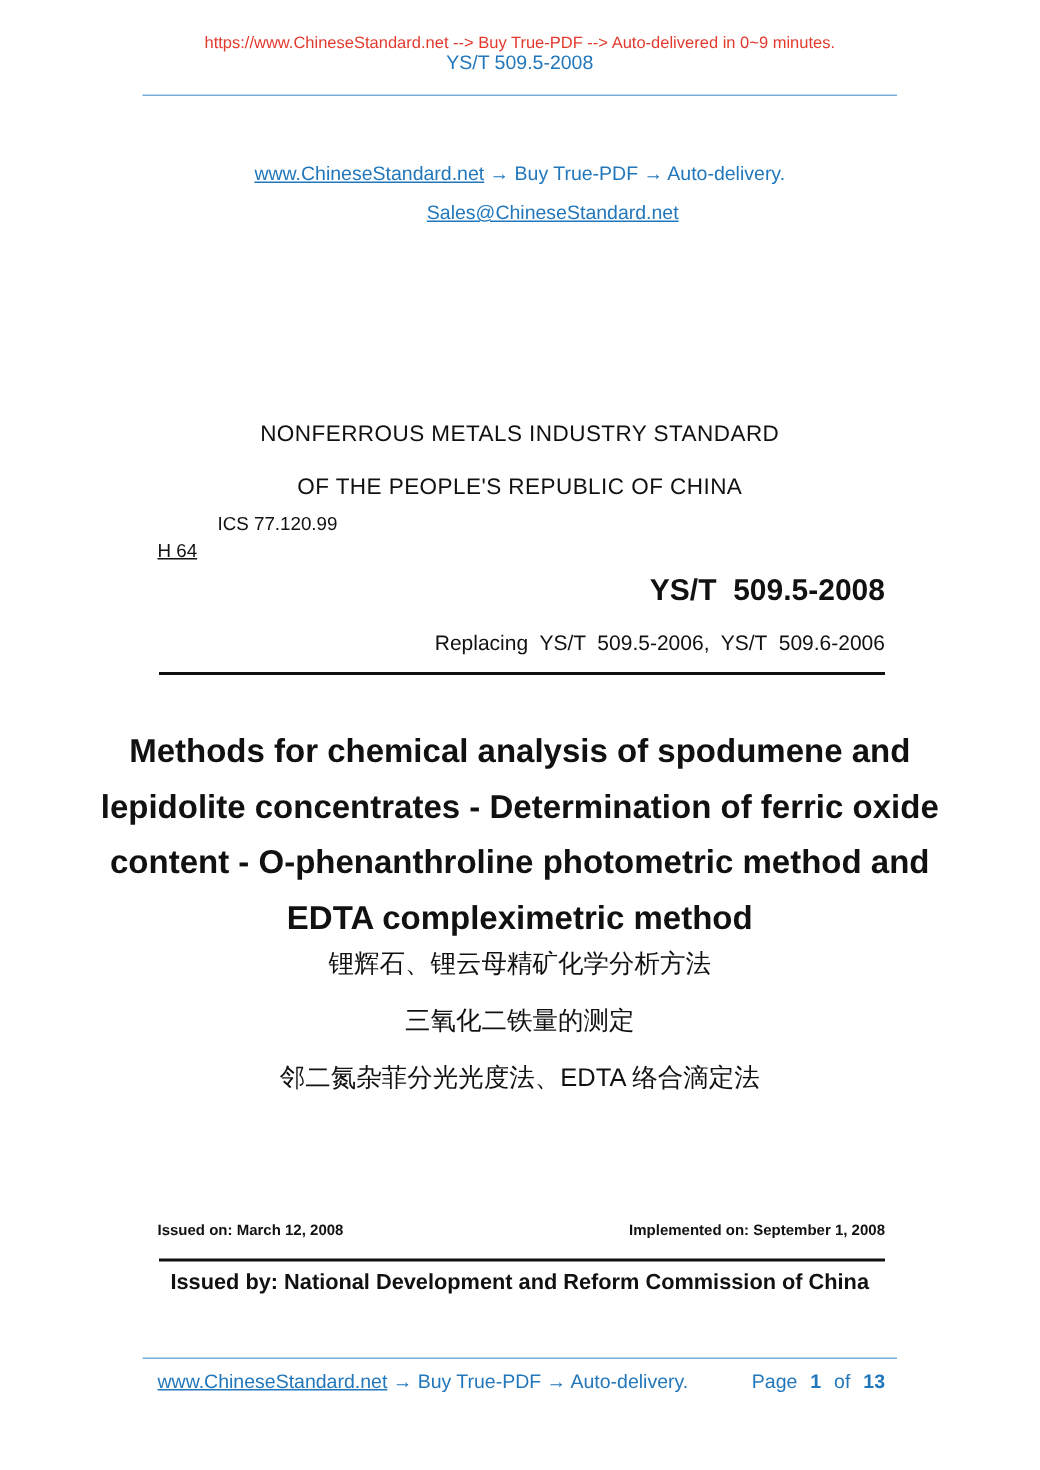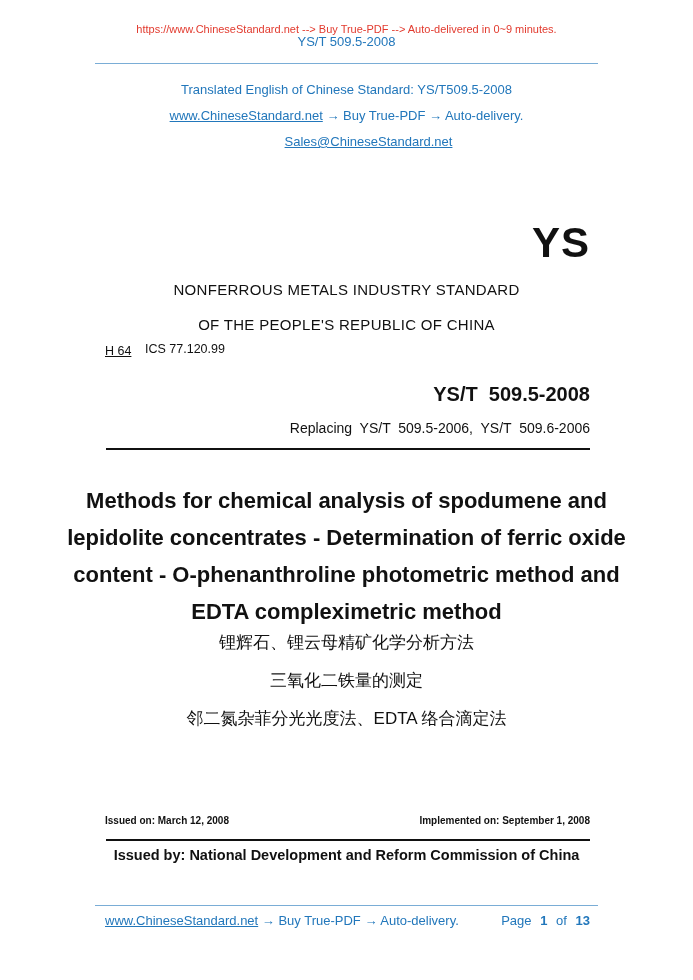--- a/index.html
+++ b/index.html
@@ -70,21 +70,21 @@
     font-size: 15px;
     letter-spacing: 0.3px;
   }
   .org1 { top: 281px; }
   .org2 { top: 316px; }
   .ics-line {
     left: 105px;
     font-size: 12.5px;
   }
   .ics { top: 342px; margin-left: 40px; }
-  .doc-class { top: 344px; text-decoration: underline; }
+  .doc-class { top: 360px; text-decoration: underline; }
   .std-number {
     top: 383px;
     right: 103px;
     font-size: 20px;
     font-weight: bold;
   }
   .replacing {
     top: 420px;
     right: 103px;
     font-size: 14px;
@@ -149,27 +149,25 @@
 <body>
 
 <div class="page">
 
   <div class="abs centered top-notice red">https://www.ChineseStandard.net --&gt; Buy True-PDF --&gt; Auto-delivered in 0~9 minutes.</div>
 
   <div class="abs centered doc-code blue">YS/T 509.5-2008</div>
 
   <div class="abs rule header-rule"></div>
 
-  <div class="abs centered info-line info1 blue">Translated English of Chinese Standard: YS/T509.5-2008</div>
 
   <div class="abs centered info-line info2 blue"><span class="link">www.ChineseStandard.net</span><span> → Buy True-PDF → Auto-delivery.</span></div>
 
   <div class="abs centered info-line info3 blue"><span class="link">Sales@ChineseStandard.net</span></div>
 
-  <div class="abs logo">YS</div>
 
   <div class="abs centered org-line org1">NONFERROUS METALS INDUSTRY STANDARD</div>
 
   <div class="abs centered org-line org2">OF THE PEOPLE'S REPUBLIC OF CHINA</div>
 
   <div class="abs ics-line ics">ICS 77.120.99</div>
 
   <div class="abs ics-line doc-class">H 64</div>
 
   <div class="abs std-number pre">YS/T  509.5-2008</div>

